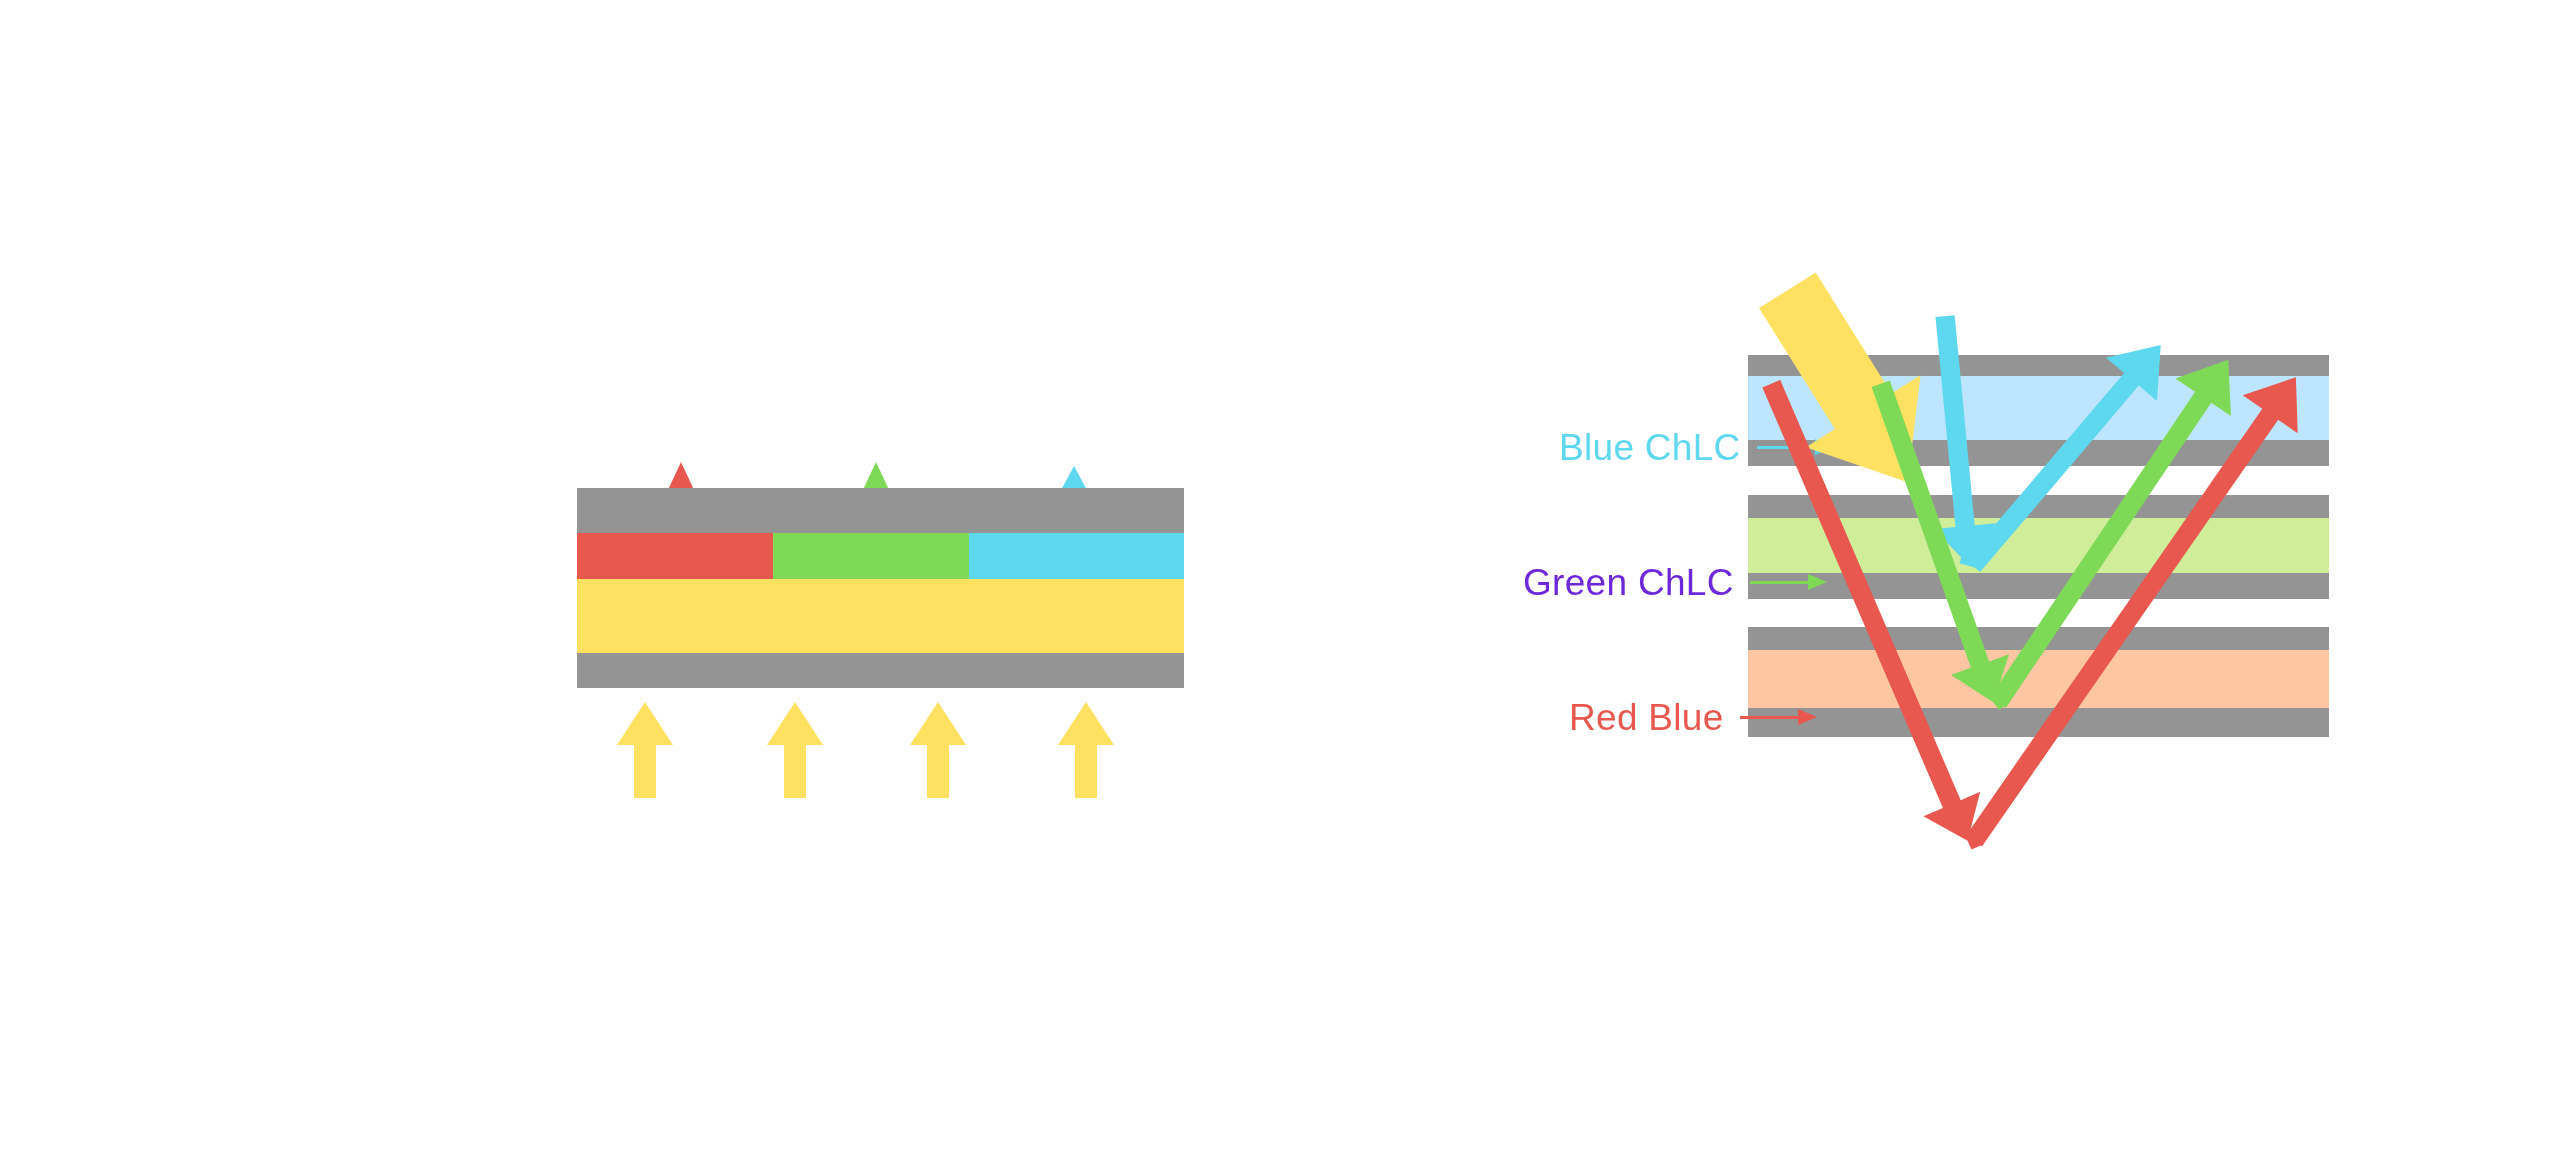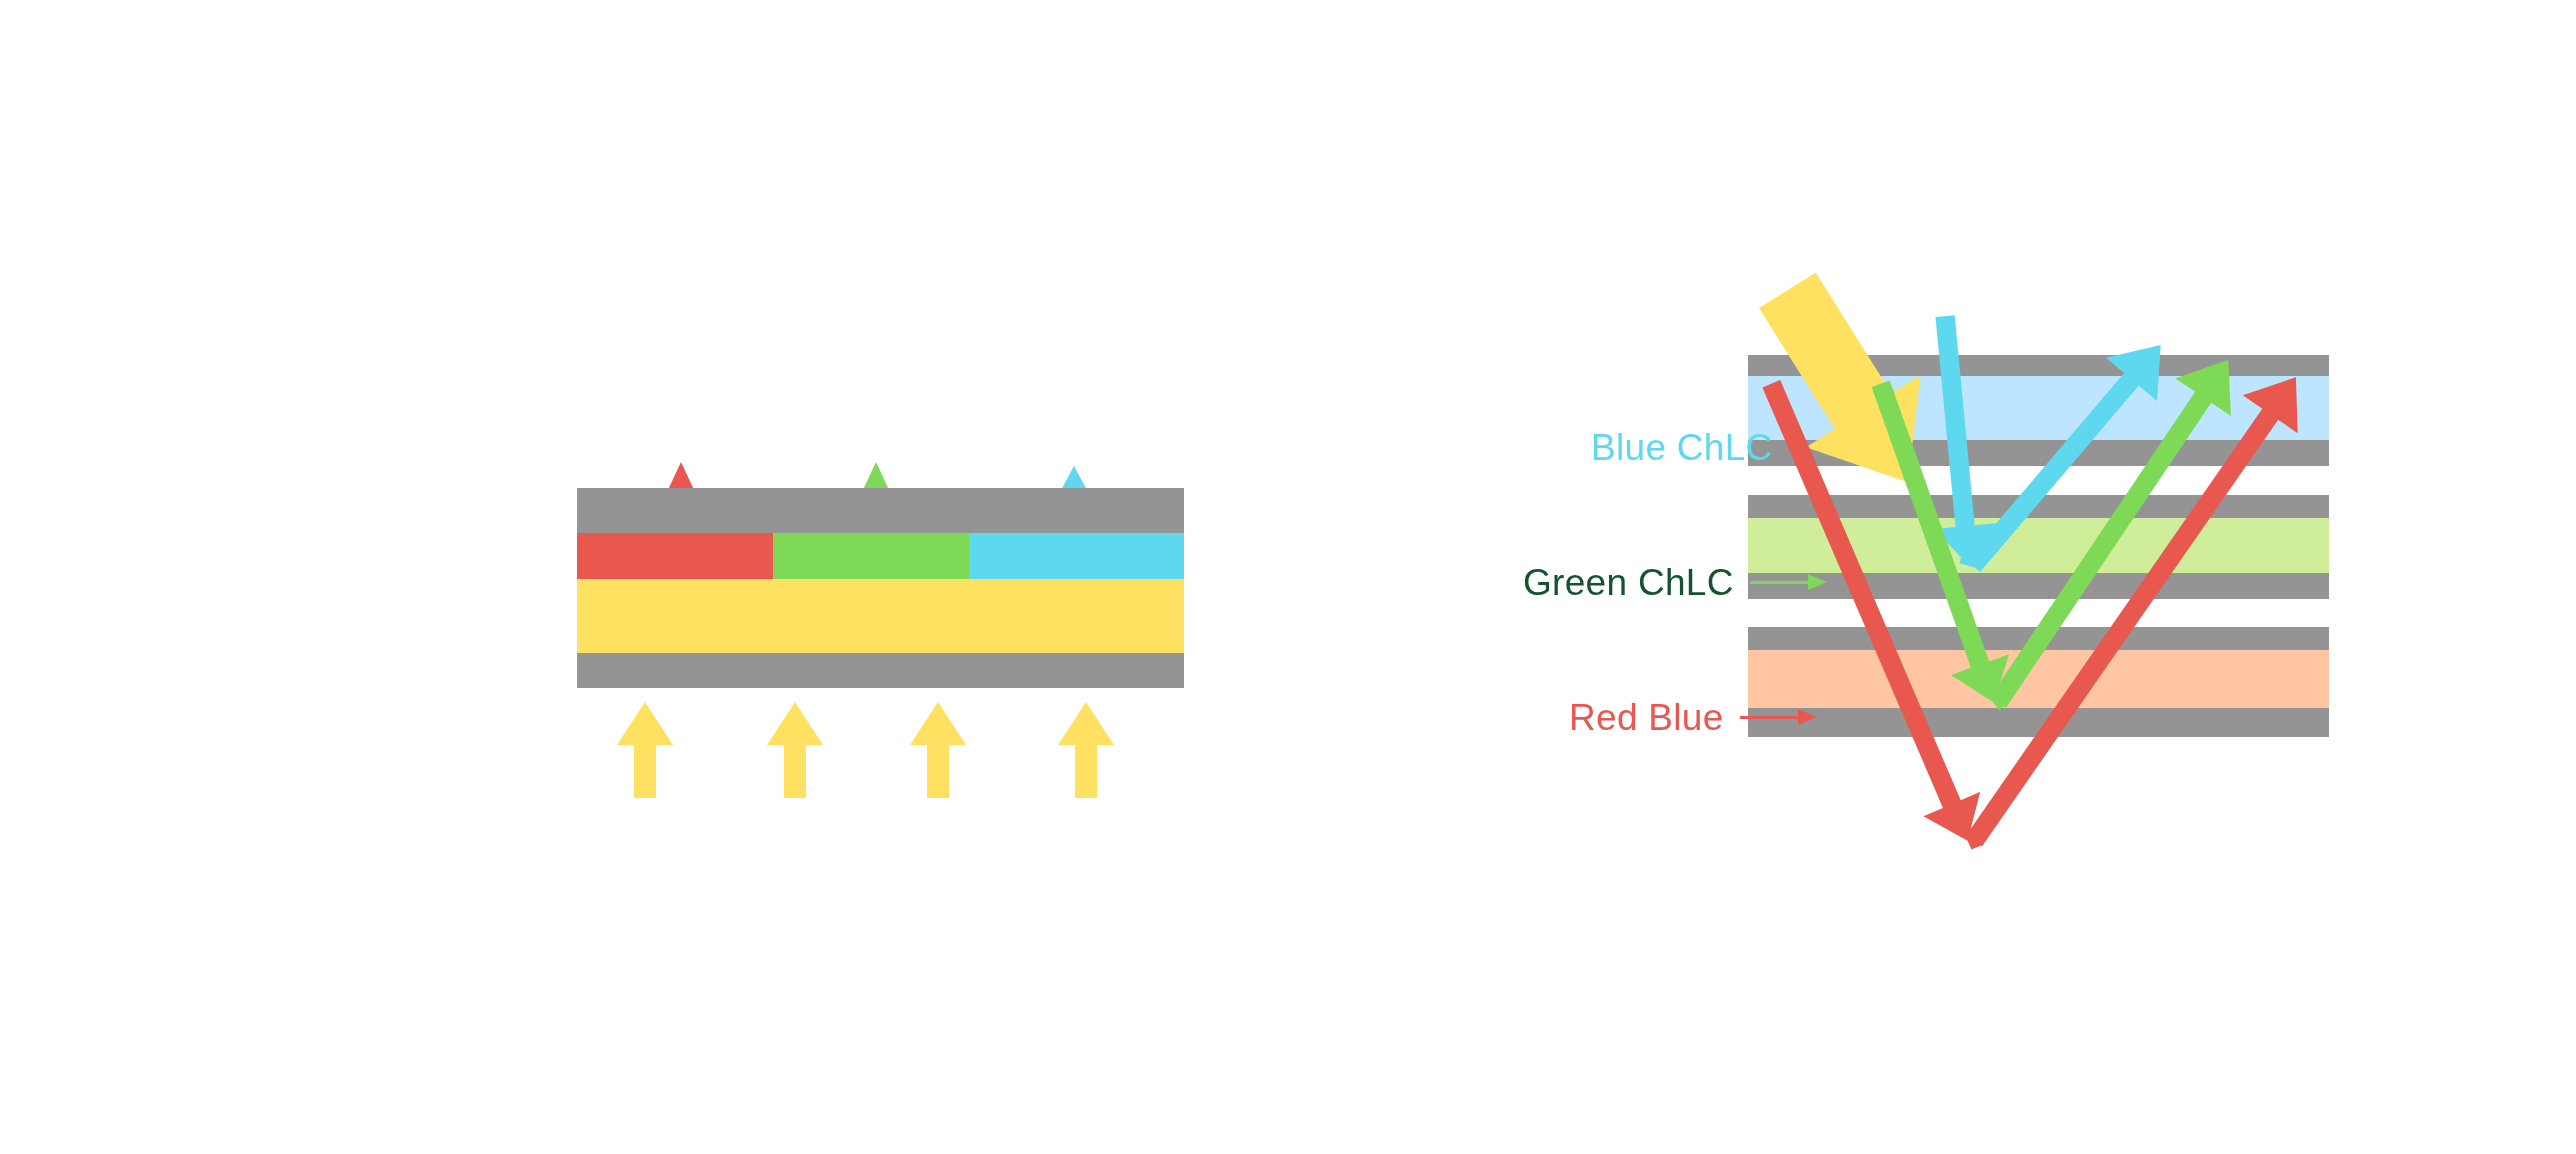--- a/index.html
+++ b/index.html
@@ -112,28 +112,28 @@
         </div>
         <div class="cell" style="top: 369px;">
           <div class="al" style="height: 22.5px;"></div>
           <div class="lc" style="height: 58px; background: rgb(255, 198, 163);"></div>
           <div class="al" style="height: 29px;"></div>
         </div>
       </div>
 
     <div id="right-labels">
         <div class="chlc-label" style="left: 174px; top: 171px;">
-          <span class="txt" style="color: rgb(94, 216, 239); margin-left: 32px;">Blue ChLC</span>
+          <span class="txt" style="color: rgb(94, 216, 239);">Blue ChLC</span>
           <span class="lead">
             <span class="bar" style="background: rgb(94, 216, 239);"></span>
             <span class="tip" style="border-left: 19.3px solid rgb(94, 216, 239);"></span>
           </span>
         </div>
         <div class="chlc-label" style="left: 138px; top: 306px;">
-          <span class="txt" style="color: #14532d;">Green ChLC</span>
+          <span class="txt" style="color: #6d28d9;">Green ChLC</span>
           <span class="lead">
             <span class="bar" style="background: rgb(126, 217, 87);"></span>
             <span class="tip" style="border-left: 19.3px solid rgb(126, 217, 87);"></span>
           </span>
         </div>
         <div class="chlc-label" style="left: 184px; top: 441px;">
           <span class="txt" style="color: rgb(232, 88, 79);">Red Blue</span>
           <span class="lead">
             <span class="bar" style="background: rgb(232, 88, 79);"></span>
             <span class="tip" style="border-left: 19.3px solid rgb(232, 88, 79);"></span>

